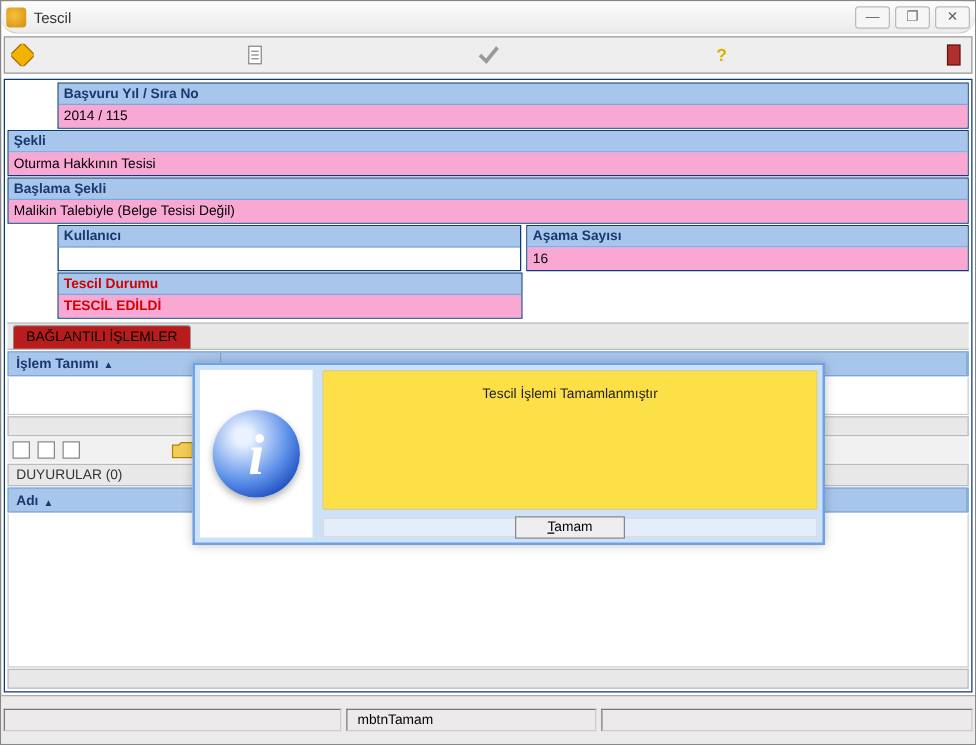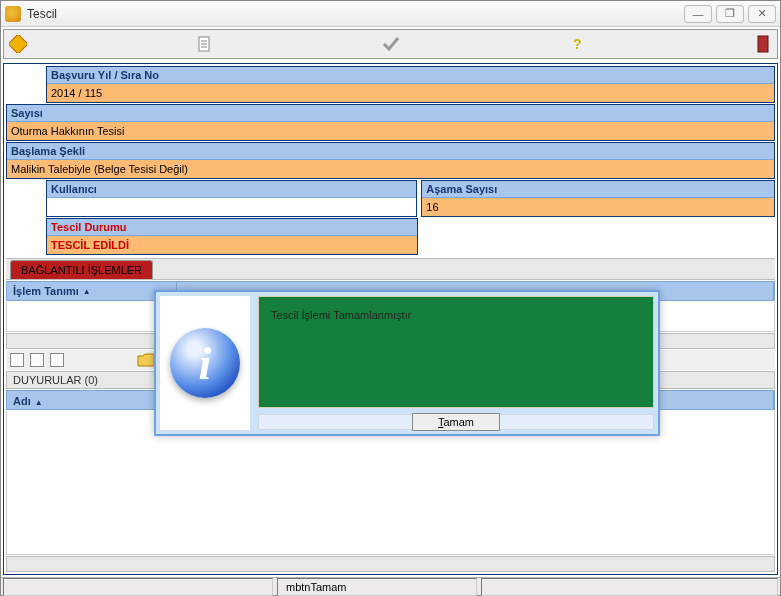--- a/index.html
+++ b/index.html
@@ -19,20 +19,21 @@
     display: flex;
     flex-direction: column;
   }
   .titlebar {
     height: 26px;
     background: linear-gradient(#fdfdfd,#eceaea);
     border-bottom: 1px solid #ccc;
     display: flex;
     align-items: center;
     padding: 0 4px;
+    border-radius: 13px;
   }
   .titlebar .app-icon {
     width:16px;height:16px;margin-right:6px;
     background: radial-gradient(circle at 40% 40%, #f7c23a, #d18b12);
     border-radius:3px;
   }
   .titlebar .title { flex:1; color:#333; font-size:12px;}
   .win-buttons { display:flex; gap:4px;}
   .win-btn {
     width:28px;height:18px;border:1px solid #bbb;border-radius:3px;
@@ -49,21 +50,21 @@
     flex:1;border:1px solid #0a3a7a;margin:2px;background:#fff;
     padding:2px;display:flex;flex-direction:column;gap:1px;overflow:hidden;position:relative;
   }
   .row2col{display:flex;gap:4px;padding-left:40px;}
   .fld{border:1px solid #0a3a7a;display:flex;flex-direction:column;}
   .fld-label{
     background:#a8c6ec;color:#17396f;font-weight:bold;border-bottom:1px solid #7da7da;
     padding:2px 4px;font-size:11px;
   }
   .fld-label.red{color:#d40000;}
-  .fld-value{background:#fdba74;padding:2px 4px;min-height:18px;display:flex;align-items:center;gap:4px;}
+  .fld-value{background:#f9a8d4;padding:2px 4px;min-height:18px;display:flex;align-items:center;gap:4px;}
   .fld-value.red{color:#d40000;font-weight:bold;}
   .fld-left{flex:1.05;}
   .fld-right{flex:1;}
   .dropdown-btn{
     width:14px;height:14px;border:1px solid #888;background:#eee;
     font-size:8px;display:flex;align-items:center;justify-content:center;margin-left:2px;
   }
   .tab-strip{
     display:flex;background:#e8e8e8;border-top:1px solid #bbb;border-bottom:1px solid #bbb;
     padding:2px 4px 0 4px;margin-top:2px;height:22px;align-items:flex-end;
@@ -86,21 +87,21 @@
   .duy-head{
     background:#e8e8e8;border:1px solid #bbb;padding:2px 6px;font-size:11px;color:#333;
   }
   .duy-cols{
     display:flex;background:#a8c6ec;border:1px solid #7da7da;height:20px;
     font-weight:bold;color:#17396f;
   }
   .duy-cols .dcell{border-right:1px solid #7da7da;padding:2px 6px;display:flex;align-items:flex-end;gap:4px;}
   .duy-body{flex:1;background:#fff;border:1px solid #ccc;border-top:none;min-height:120px;}
   .statusbar{
-    height:18px;border-top:1px solid #aaa;background:#eceaea;display:flex;align-items:center;
+    height:39px;border-top:1px solid #aaa;background:#eceaea;display:flex;align-items:center;
   }
   .status-cell{border:1px inset #ccc;height:18px;margin:2px;padding:0 8px;display:flex;align-items:center;}
   
   .modal{
     position:absolute;left:150px;top:226px;width:506px;height:146px;
     border:2px solid #6fa1e6;background:#cde1f7;padding:4px;z-index:10;
     box-shadow:0 0 8px rgba(0,0,0,0.25);
   }
   .modal-inner{
     display:flex;gap:8px;height:100%;
@@ -110,22 +111,22 @@
   }
   .info-circle{
     width:70px;height:70px;border-radius:50%;
     background:radial-gradient(circle at 35% 30%, #eaf2ff 10%, #5a8ee8 55%, #1f4fbf 80%);
     display:flex;align-items:center;justify-content:center;
     color:#fff;font-family:Georgia,serif;font-style:italic;font-size:46px;font-weight:bold;
     box-shadow:0 3px 6px rgba(0,0,0,0.3);
   }
   .modal-main{flex:1;display:flex;flex-direction:column;}
   .modal-msg{
-    flex:1;background:#15803d;border:1px solid #d4cfa8;padding:12px;
-    font-size:11px;color:#222;
+    flex:1;background:#fde047;border:1px solid #d4cfa8;padding:12px;
+    text-align:center;font-size:11px;color:#222;
   }
   .modal-btnrow{margin-top:6px;background:#e4edf9;border:1px solid #cfd7e4;height:16px;display:flex;align-items:center;justify-content:center;}
   .modal-btn{
     width:88px;height:18px;border:1px solid #888;background:#eee;font-size:11px;
     display:flex;align-items:center;justify-content:center;cursor:default;
   }
   .modal-btn .ul{text-decoration:underline;}
   .scrollbar-h{height:16px;background:#e8e8e8;border:1px solid #bbb;}
   svg{display:block;}
 </style>
@@ -188,21 +189,21 @@
   <div class="content">
 
     <div class="row2col">
       <div class="fld fld-left">
         <div class="fld-label">Başvuru Yıl / Sıra No</div>
         <div class="fld-value">2014 / 115</div>
       </div>
     </div>
 
     <div class="fld">
-      <div class="fld-label">Sayısı</div>
+      <div class="fld-label">Şekli</div>
       <div class="fld-value">Oturma Hakkının Tesisi</div>
     </div>
 
     <div class="fld">
       <div class="fld-label">Başlama Şekli</div>
       <div class="fld-value">Malikin Talebiyle (Belge Tesisi Değil)</div>
     </div>
 
     <div class="row2col">
       <div class="fld fld-left">

